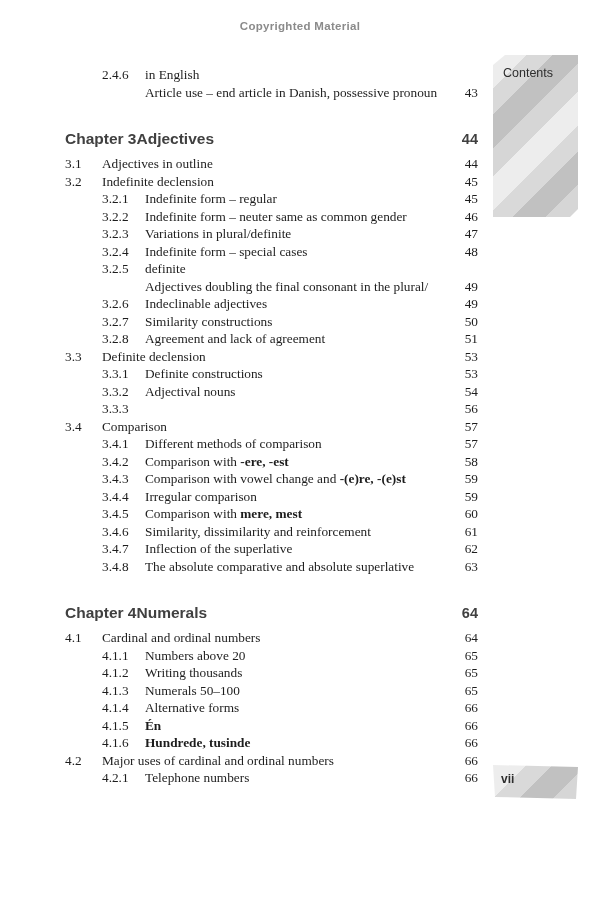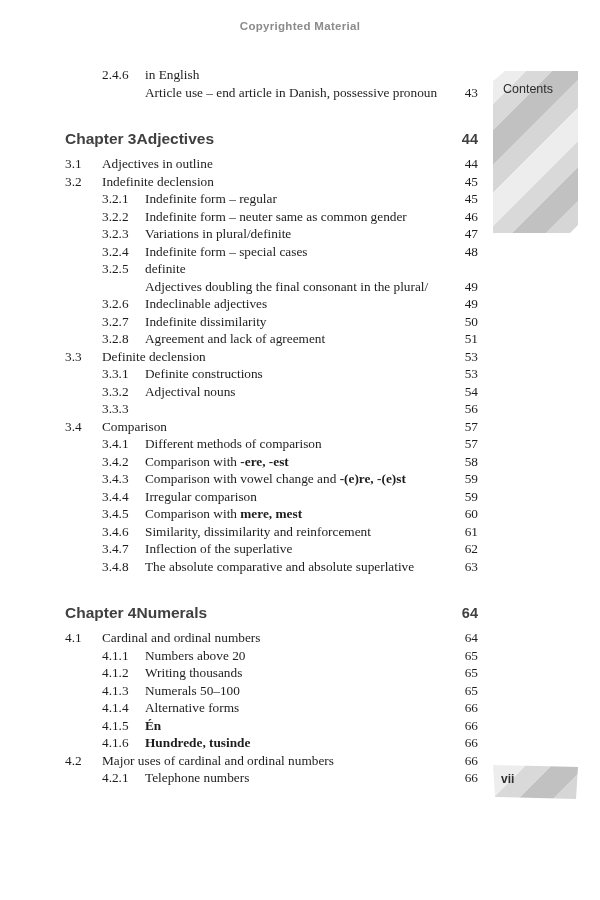--- a/index.html
+++ b/index.html
@@ -10,21 +10,21 @@
       font-family:"Liberation Sans",sans-serif;font-weight:700;
       font-size:11.5px;color:#8b8b8b;letter-spacing:.3px;}
   .wm.top{top:20px;}
   .wm.bottom{top:866px;}
 
   
   .tab{position:absolute;left:493px;width:85px;
        background:repeating-linear-gradient(135deg,
          #ededed 0 24px,#d9d9d9 24px 42px,#c1c1c1 42px 66px,#d6d6d6 66px 86px);
        font-family:"Liberation Sans",sans-serif;color:#2d2d2d;}
-  .tab.contents{top:71px;height:162px;
+  .tab.contents{top:55px;height:162px;
        clip-path:polygon(12px 0,100% 0,100% calc(100% - 8px),calc(100% - 8px) 100%,0 100%,0 10px);}
   .tab.pagenum{top:765px;height:34px;
        clip-path:polygon(0 0,100% 2px,calc(100% - 2px) 100%,2px calc(100% - 2px));}
   .tab .tab-label{position:absolute;top:11px;left:10px;font-size:12.5px;}
   .tab.pagenum .tab-label{top:7px;left:8px;font-size:12px;font-weight:700;}
 
   
   #toc{position:absolute;left:65px;top:66px;width:413px;}
   .row{display:flex;align-items:flex-start;font-size:13.3px;line-height:17.5px;}
   .num{flex:none;}
@@ -114,21 +114,21 @@
       <div class="row lvl2">
         <span class="num">3.2.6</span>
         <span class="title">
           <div class="tline"><span>Indeclinable adjectives</span></div>
         </span>
         <span class="page-no">49</span>
       </div>
       <div class="row lvl2">
         <span class="num">3.2.7</span>
         <span class="title">
-          <div class="tline"><span>Indefinite dissimilarity</span></div>
+          <div class="tline"><span>Similarity constructions</span></div>
         </span>
         <span class="page-no">50</span>
       </div>
       <div class="row lvl2">
         <span class="num">3.2.8</span>
         <span class="title">
           <div class="tline"><span>Agreement and lack of agreement</span></div>
         </span>
         <span class="page-no">51</span>
       </div>

